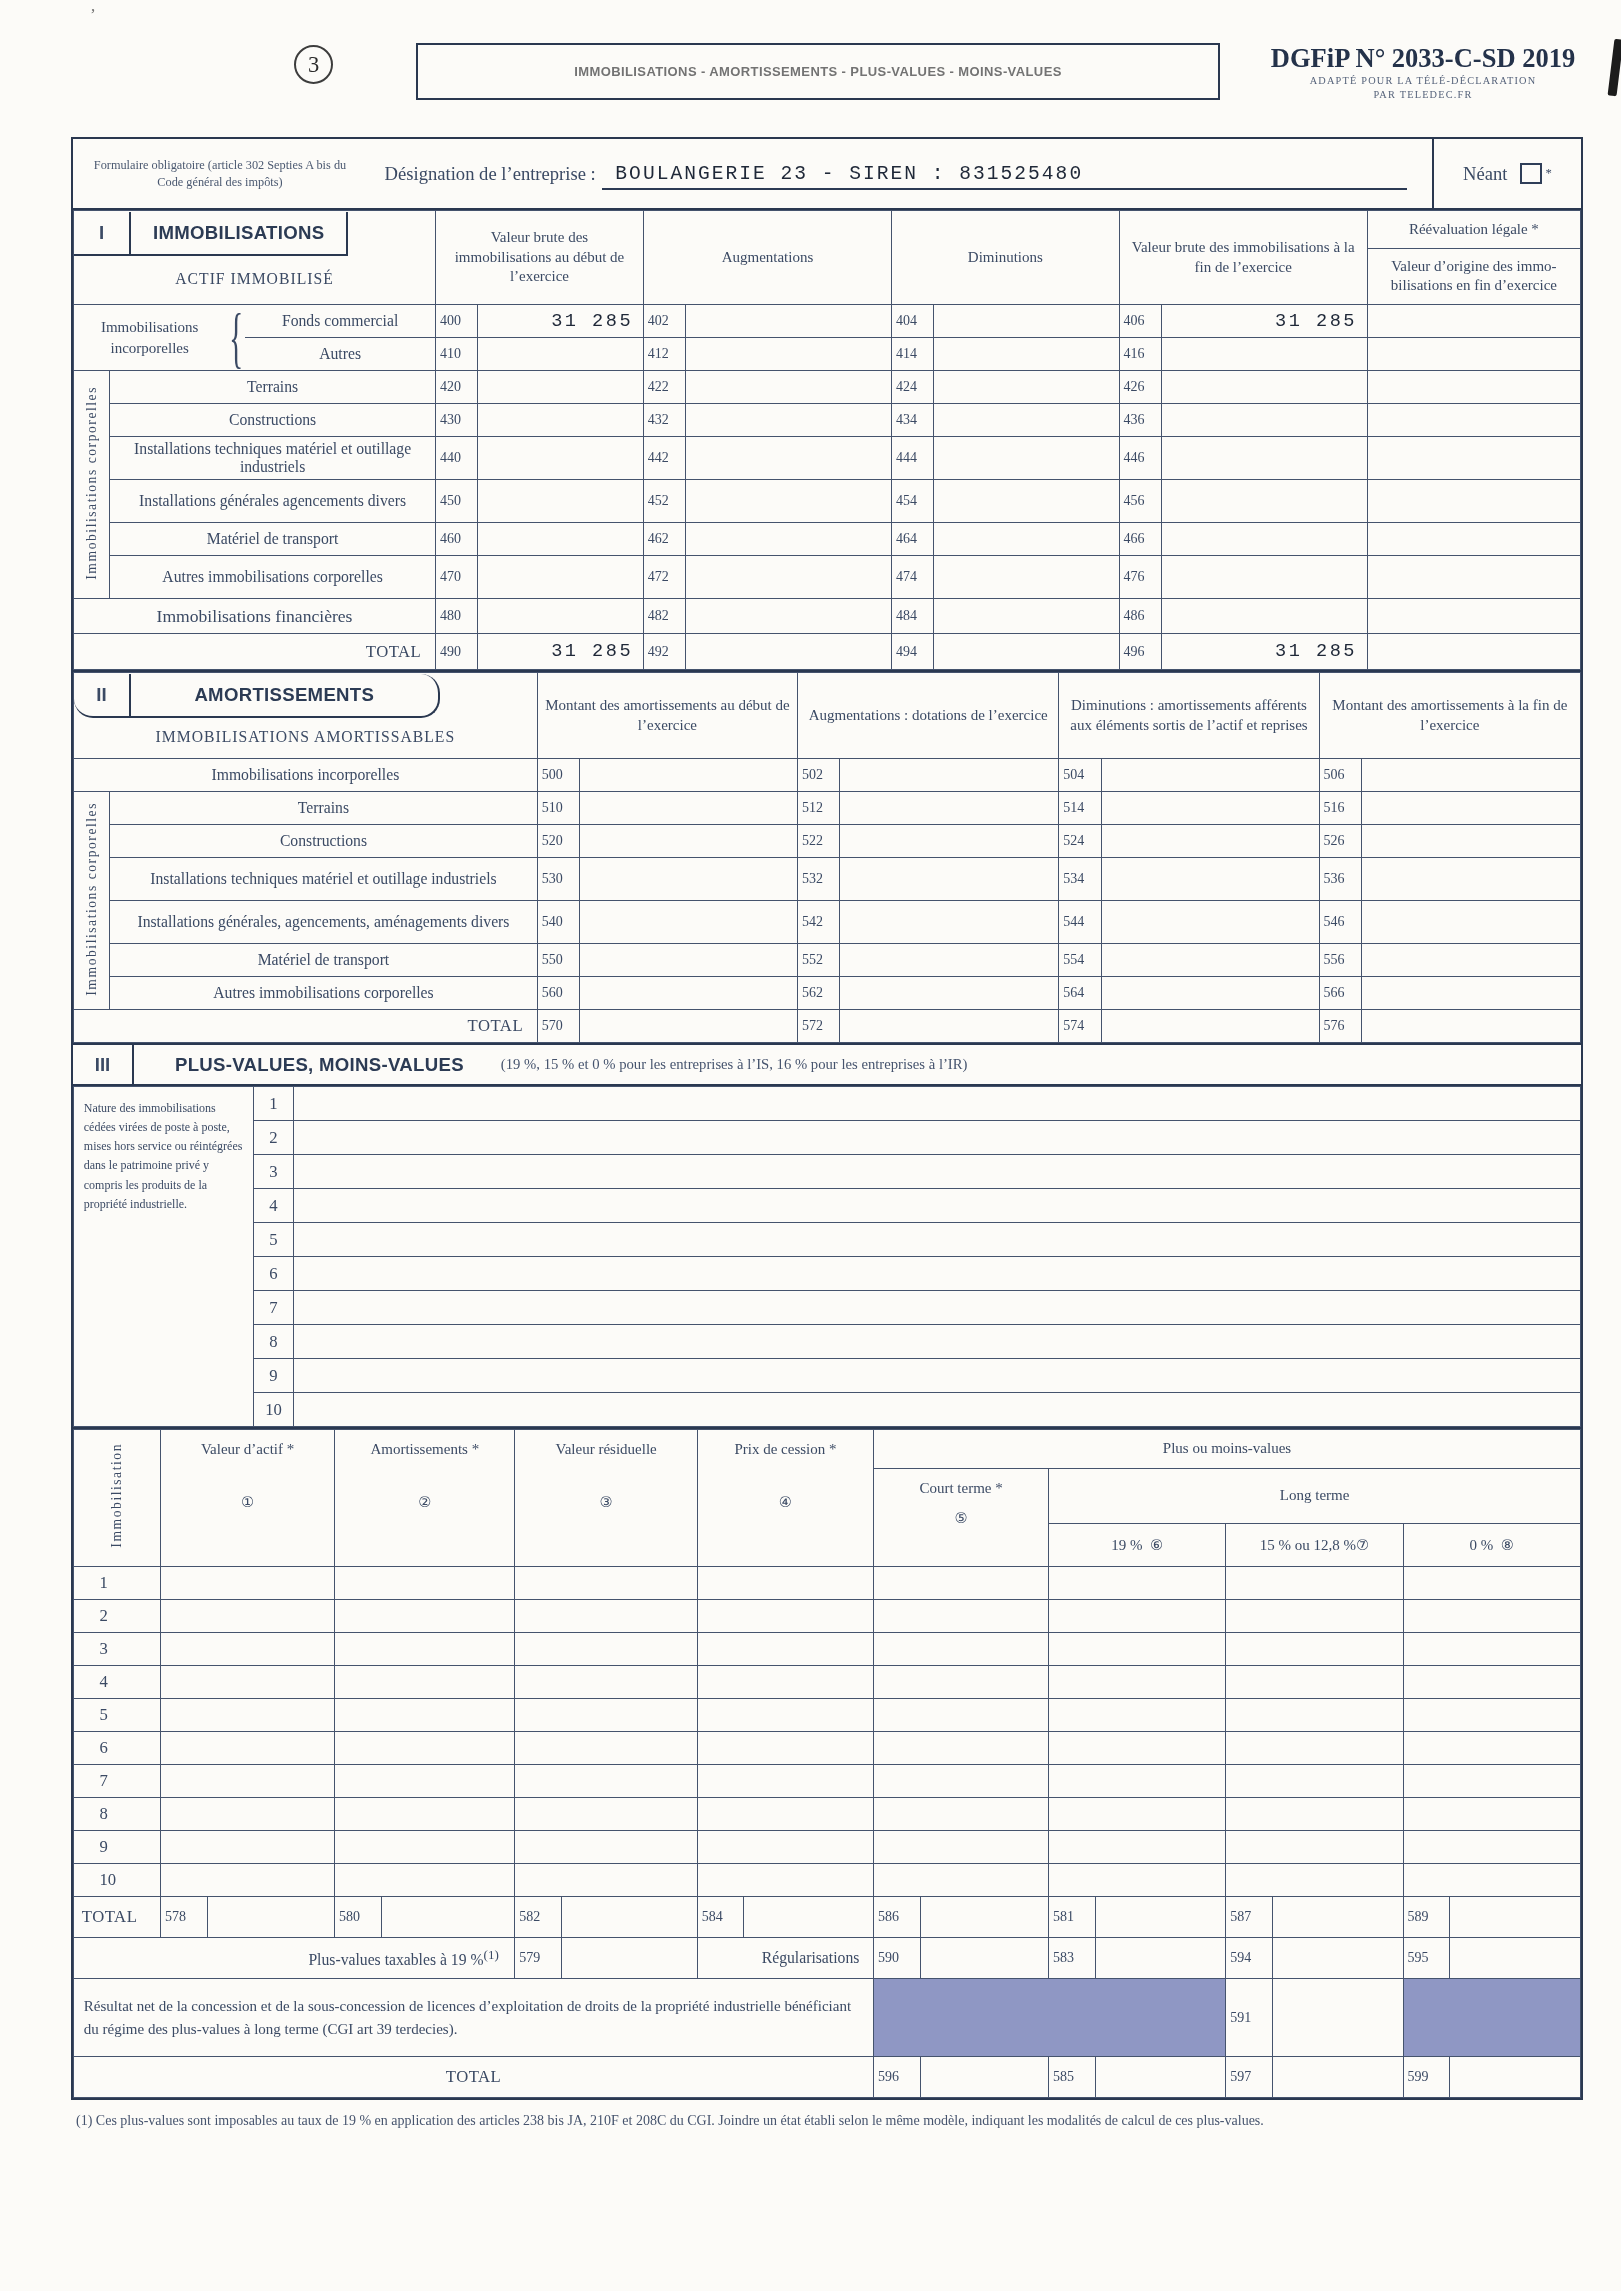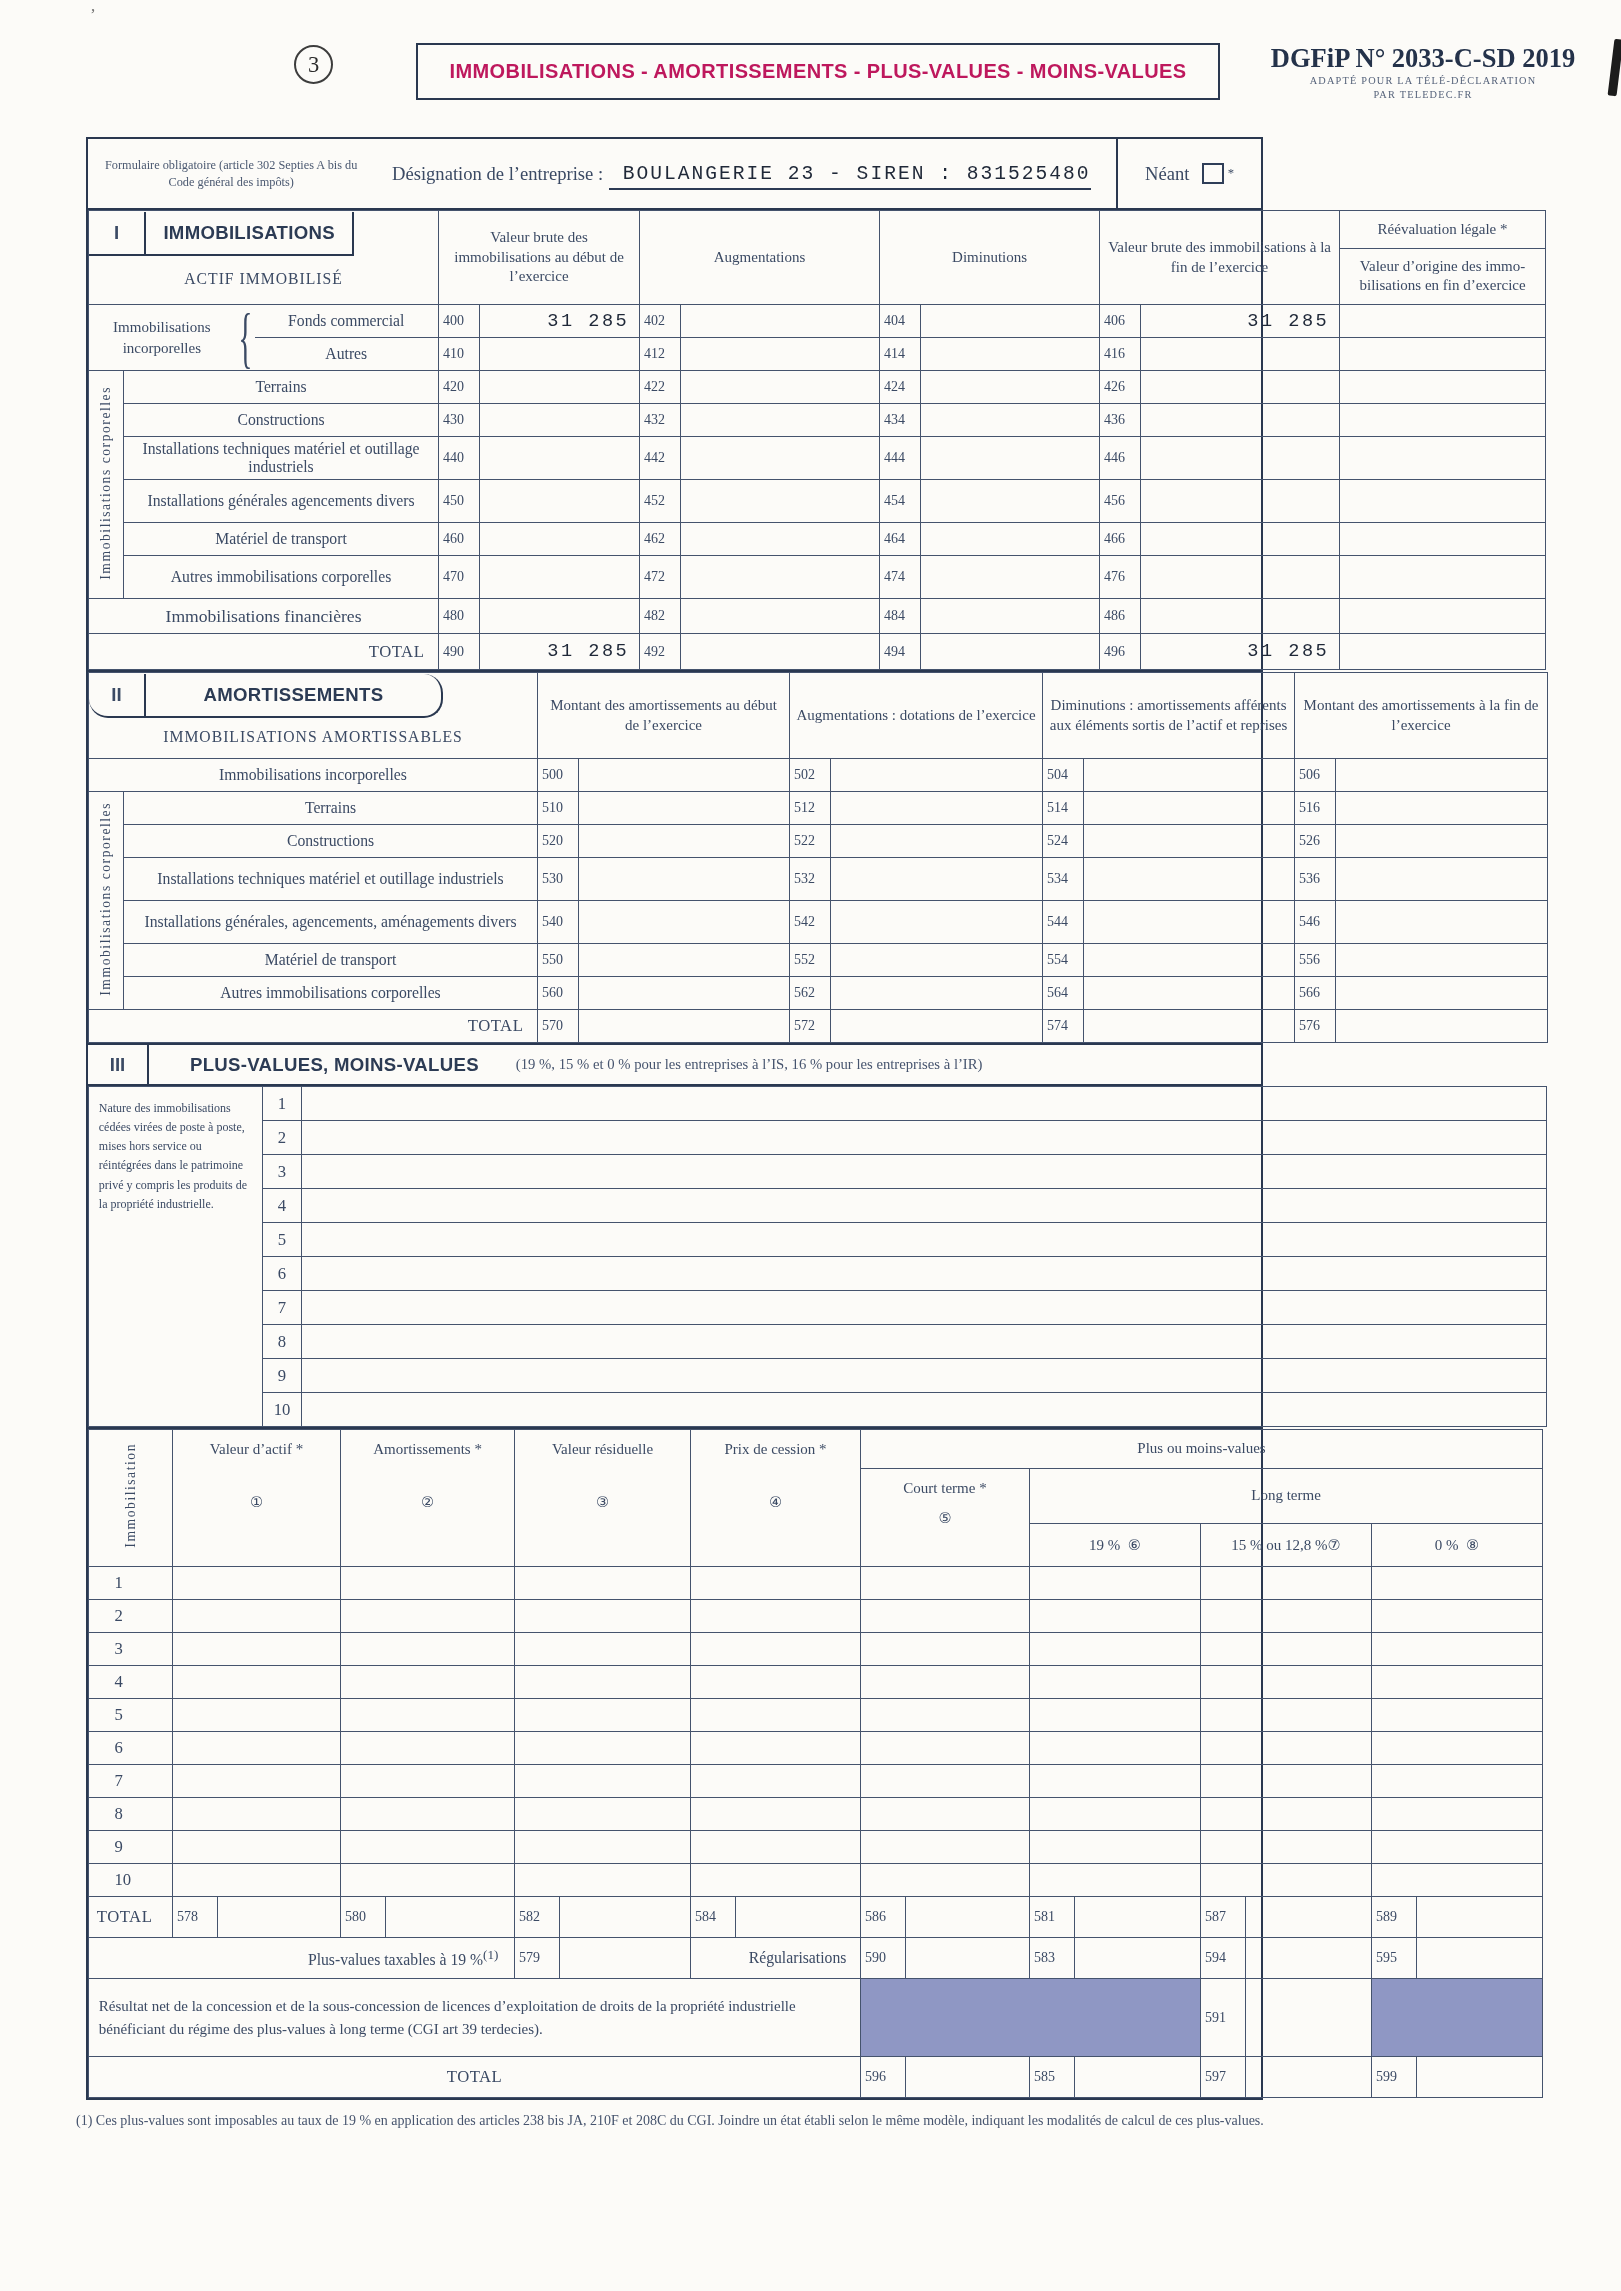--- a/index.html
+++ b/index.html
@@ -17,28 +17,28 @@
   .artifact-sliver{position:absolute;right:1px;top:39px;width:8.8px;height:57px;
     background:#1c1c1c;transform:rotate(7deg);border-radius:2px;}
   .artifact-tick{position:absolute;left:90px;top:3.9px;color:#777;font-size:17.6px;}
 
   
   .circ3{position:absolute;left:294px;top:45px;width:39px;height:39px;border:2px solid #3d3d3d;
     border-radius:50%;display:flex;align-items:center;justify-content:center;
     font-size:22.5px;color:#2c2c2c;}
   .title-box{position:absolute;left:416px;top:43px;width:804px;height:57px;
     border:2.9px solid var(--ink-heavy);display:flex;align-items:center;justify-content:center;}
-  .title-box span{font-family:"Liberation Sans",sans-serif;font-weight:700;font-size:20px;
-    letter-spacing:0.4px;color:#be185d;}
+  .title-box span{font-family:"Liberation Sans",sans-serif;font-weight:700;font-size:13px;
+    letter-spacing:0.4px;color:#737373;}
   .dgfip{position:absolute;left:1229px;top:43px;width:388px;text-align:center;}
   .dgfip .ref{font-weight:700;font-size:26.5px;color:#24324a;white-space:nowrap;}
   .dgfip .sub{font-size:10.3px;letter-spacing:1.2px;color:#55627a;line-height:1.35;}
 
   
-  #form-box{position:absolute;left:86px;top:137px;width:1177px;border:2.9px solid var(--ink-heavy);
+  #form-box{position:absolute;left:71px;top:137px;width:1512px;border:2.9px solid var(--ink-heavy);
     background:transparent;}
   .hr{height:0;border-top:2.9px solid var(--ink-heavy);}
 
   
   .desig{height:69px;display:flex;align-items:center;}
   .desig-note{width:294px;font-size:12.3px;line-height:1.35;text-align:center;color:#4a5870;padding:0 7.8px;}
   .desig-main{flex:1;display:flex;align-items:center;height:100%;}
   .desig-label{font-size:18.6px;white-space:nowrap;margin-left:17.6px;}
   .desig-line{flex:1;margin:0 25.5px 0 5.9px;border-bottom:2px solid #2c3a54;height:33px;
     display:flex;align-items:flex-end;}

